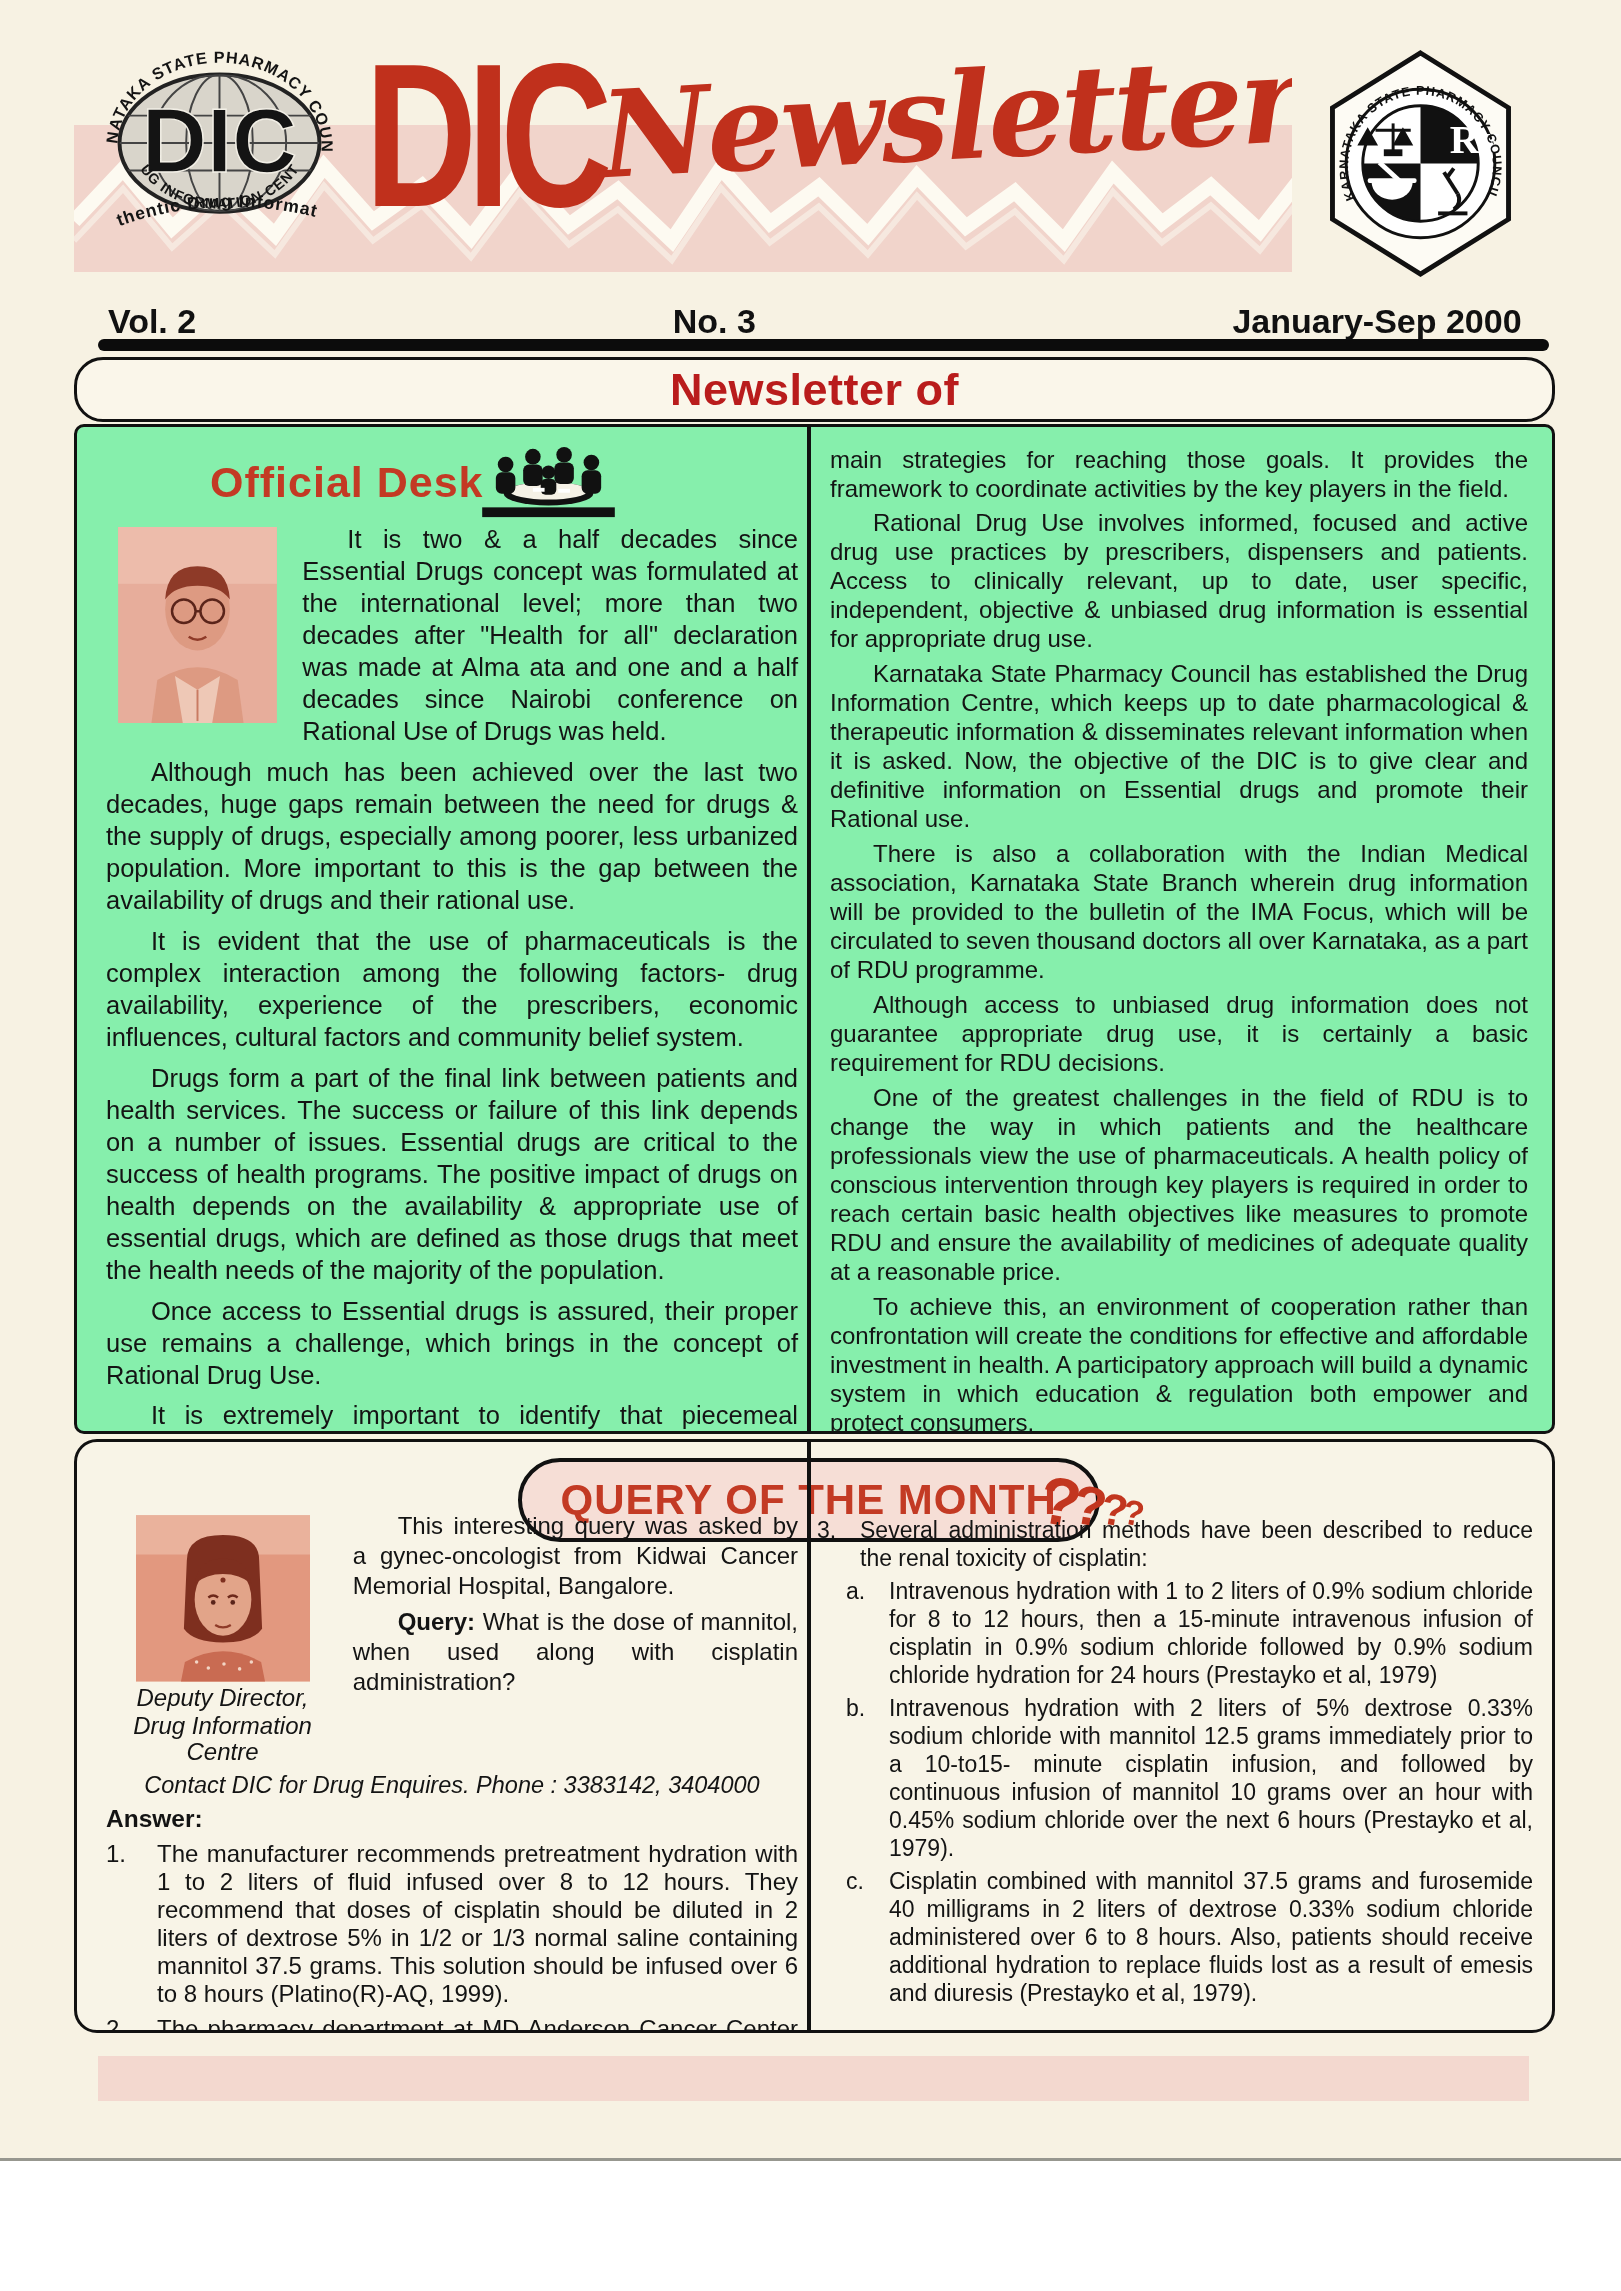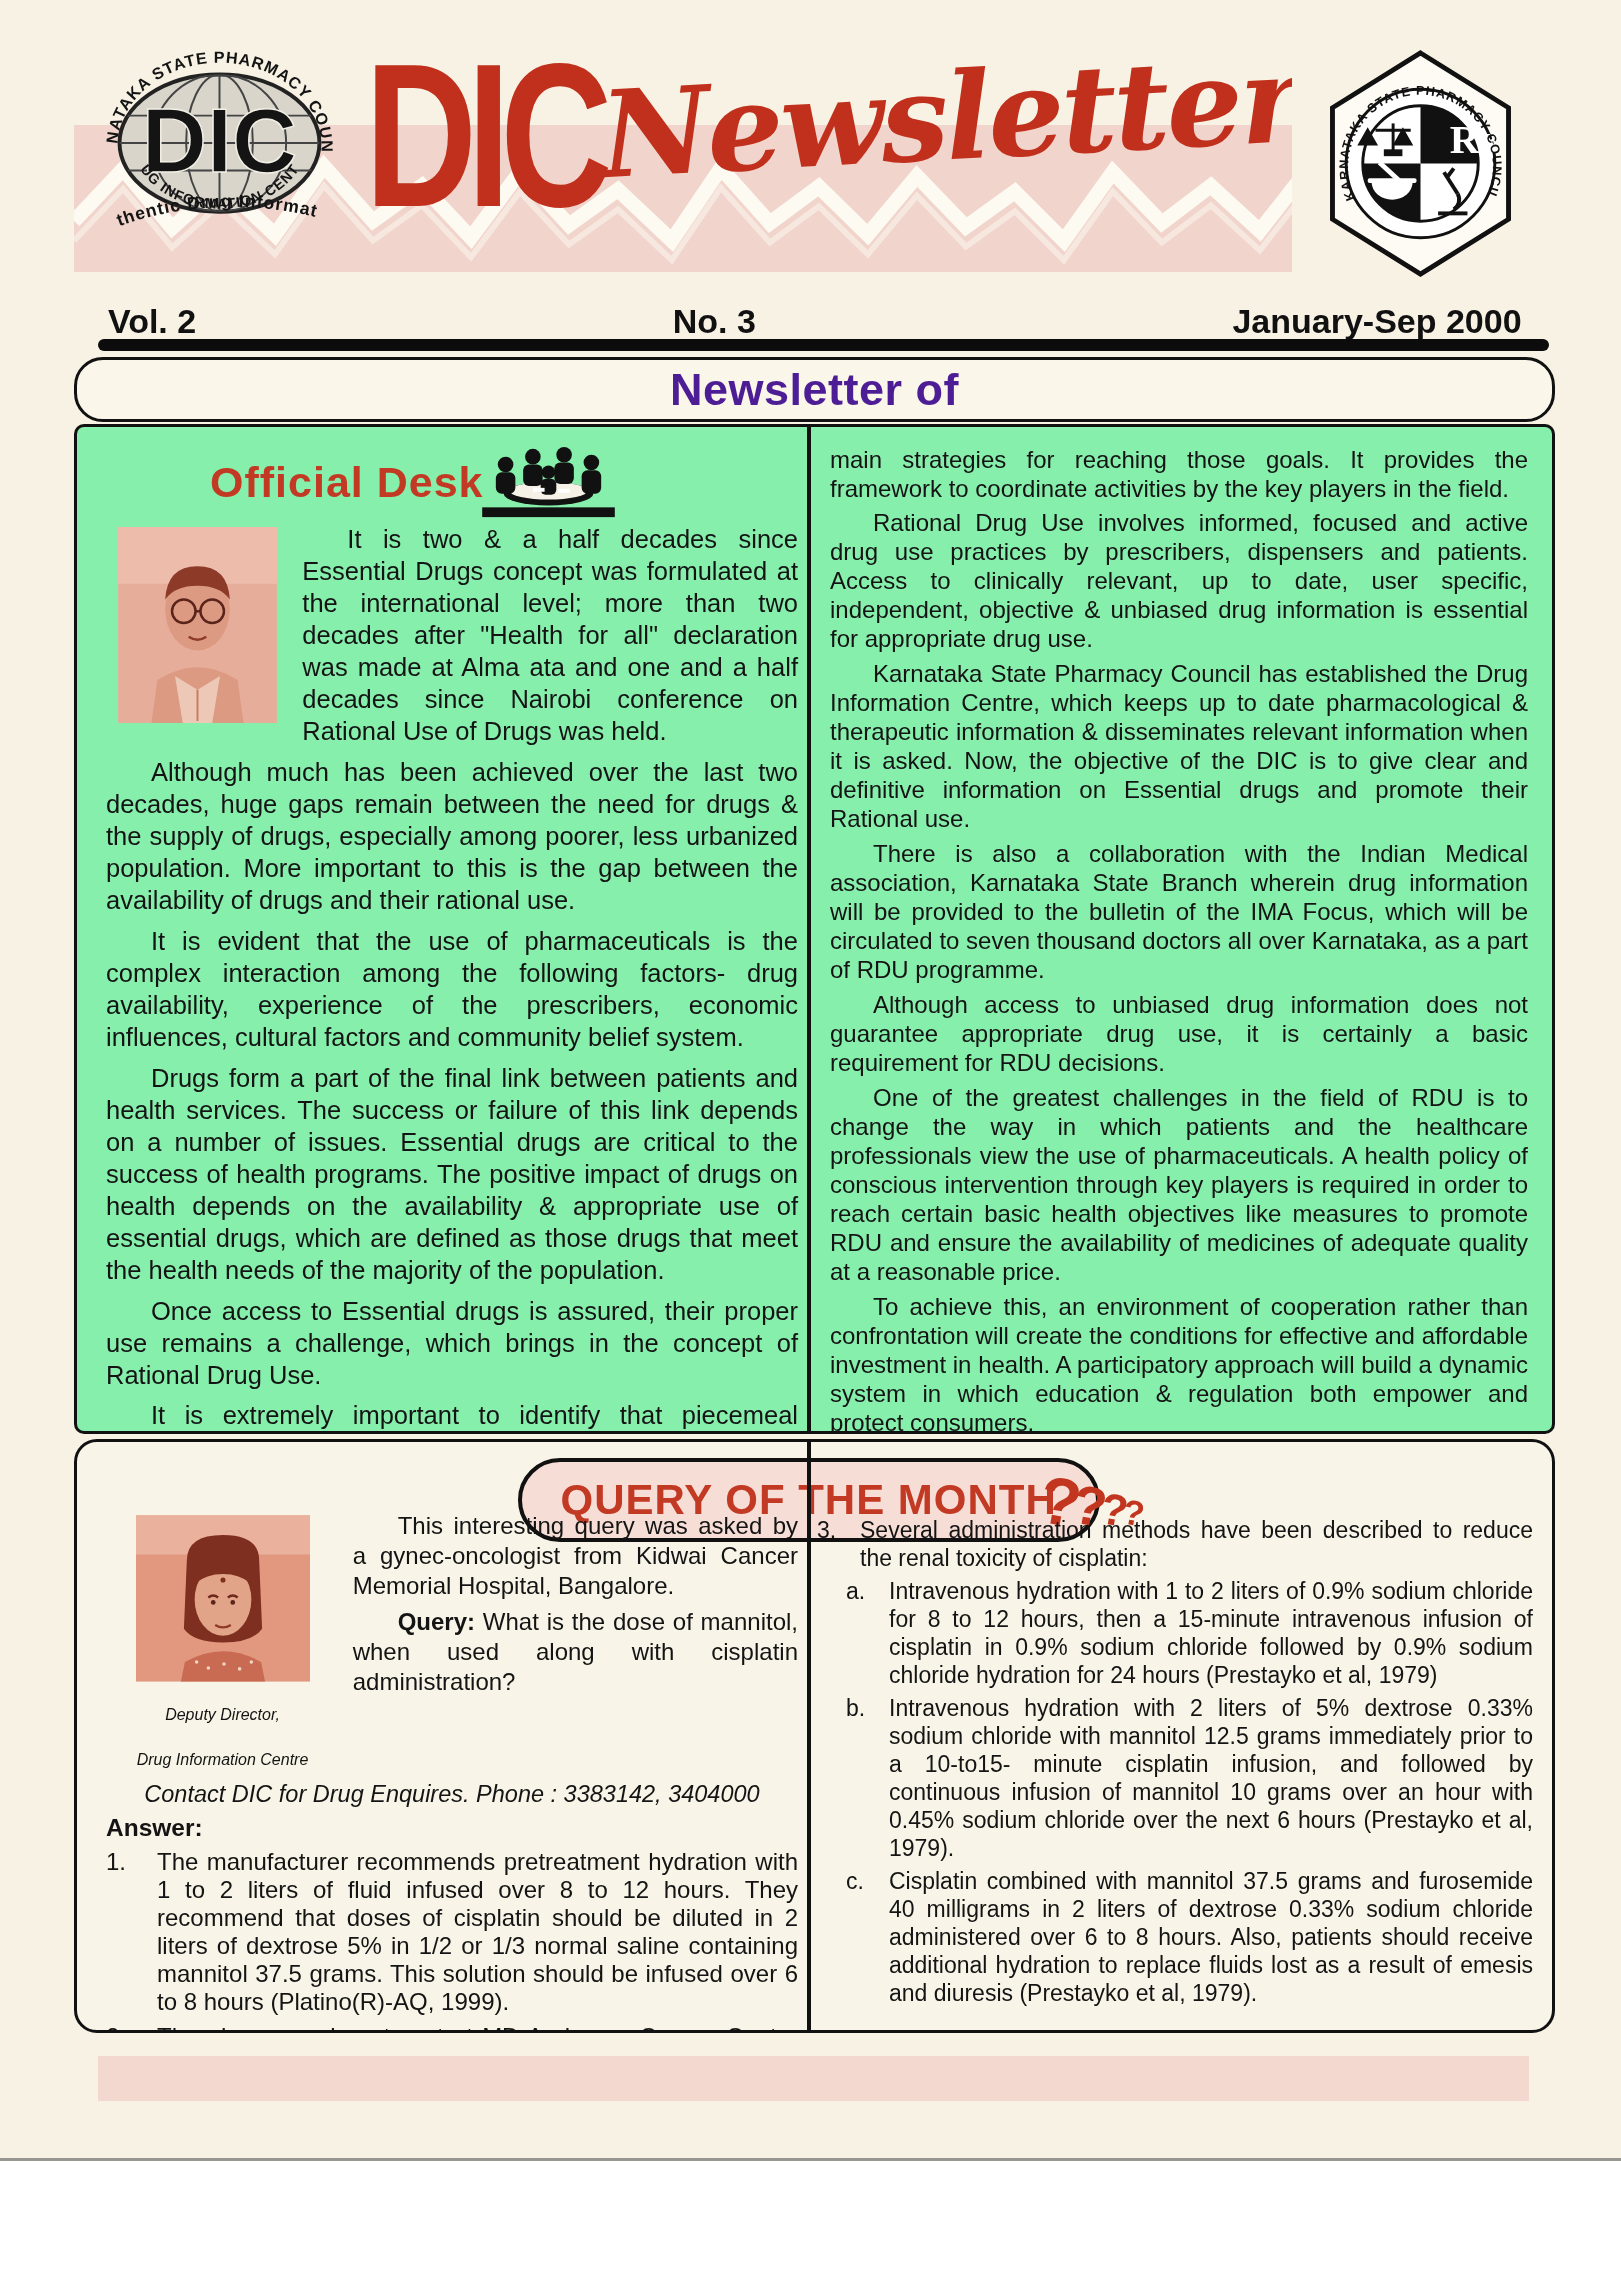--- a/index.html
+++ b/index.html
@@ -22,21 +22,21 @@
                 transform:rotate(-3deg);letter-spacing:-2.9px;line-height:1;}
 
   
   .issue-row{position:absolute;left:74px;top:302px;width:1475px;display:flex;
              justify-content:space-between;font-size:34px;font-weight:bold;color:#111;}
   .issue-row .v{padding-left:34px;} .issue-row .d{padding-right:27.4px;}
   .black-rule{position:absolute;left:98px;top:339px;width:1451px;height:11.8px;background:#0c0c0c;border-radius:6.9px;}
   .banner-box{position:absolute;left:74px;top:357px;width:1475px;height:59px;border:3.9px solid #111;
               border-radius:29px;background:#faf6ea;display:flex;align-items:center;justify-content:center;
               box-shadow:0 0 0 2px #faf6ea inset;}
-  .banner-box .b1{font-size:45px;font-weight:900;color:#4c1d95;letter-spacing:0.5px;margin-right:0;}
+  .banner-box .b1{font-size:45px;font-weight:900;color:#b91c1c;letter-spacing:0.5px;margin-right:0;}
   .banner-box .b2{font-family:"Liberation Serif",serif;font-size:45px;font-weight:bold;color:#c64530;letter-spacing:2px;}
 
   
   .desk-box{position:absolute;left:74px;top:424px;width:1475px;height:1004px;border:3.9px solid #111;
             border-radius:10px;background:#86efac;overflow:hidden;}
   .query-box{position:absolute;left:74px;top:1439px;width:1475px;height:588px;border:3.9px solid #111;
              border-radius:23px;background:#f8f4e7;overflow:hidden;}
   .col-divider{position:absolute;left:730px;top:0;bottom:0;width:3.9px;background:#111;}
 
   
@@ -59,21 +59,21 @@
   .query-pill span{font-size:42px;font-weight:900;color:#c33a24;letter-spacing:1px;}
   .q-icon{position:absolute;left:963px;top:25.5px;width:147px;height:108px;color:#c2361f;}
   .q-icon span{font-weight:900;display:inline-block;transform:rotate(10deg);line-height:1;}
   .q1{font-size:67px;} .q2{font-size:55px;margin-left:-7.8px;margin-top:7.8px;}
   .q3{font-size:44px;margin-left:-5.9px;margin-top:17.6px;} .q4{font-size:35px;margin-left:-4.9px;margin-top:26.5px;}
 
   .query-left{position:absolute;left:29px;top:69px;width:692px;}
   .query-right{position:absolute;left:740px;top:69px;width:716px;font-size:23px;line-height:28px;}
   .photo-wrap{float:left;width:233px;margin-right:13.7px;text-align:center;}
   .photo-woman{width:174px;height:167px;margin:3.9px auto 0 auto;display:block;}
-  .photo-cap{font-size:16px;font-style:italic;line-height:25.5px;margin-top:20px;}
+  .photo-cap{font-size:24px;font-style:italic;line-height:25.5px;margin-top:3px;}
   .query-left .qp{font-size:24px;line-height:30px;text-align:justify;text-indent:45px;margin:0 0 5.9px 0;}
   .q-bold{font-weight:bold;}
   .contact-line{clear:both;text-align:center;font-style:italic;font-size:23.5px;padding-top:7.8px;}
   .answer-label{font-size:24.5px;font-weight:bold;margin-top:5.9px;}
   .num-item{display:flex;margin-top:6.9px;font-size:24px;line-height:28px;}
   .num-item .mk{flex:0 0 51px;} .num-item .tx{flex:1;text-align:justify;}
   .query-right .num-item{font-size:23px;line-height:28px;margin-top:4.9px;}
   .query-right .cont-p{margin:0 0 3.9px 15.7px;text-align:justify;line-height:28px;}
   .query-right .mk{flex:0 0 43px;}
   .sub-item{margin-left:29px;}

